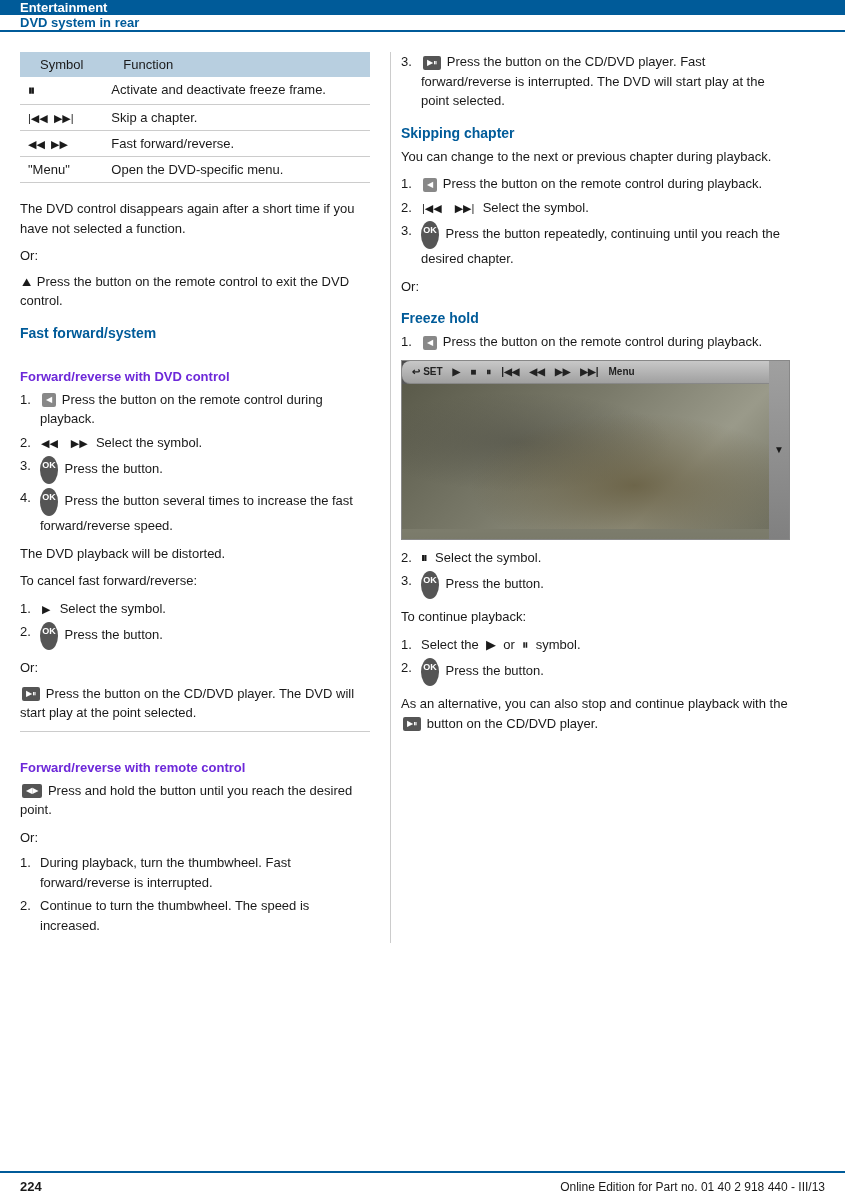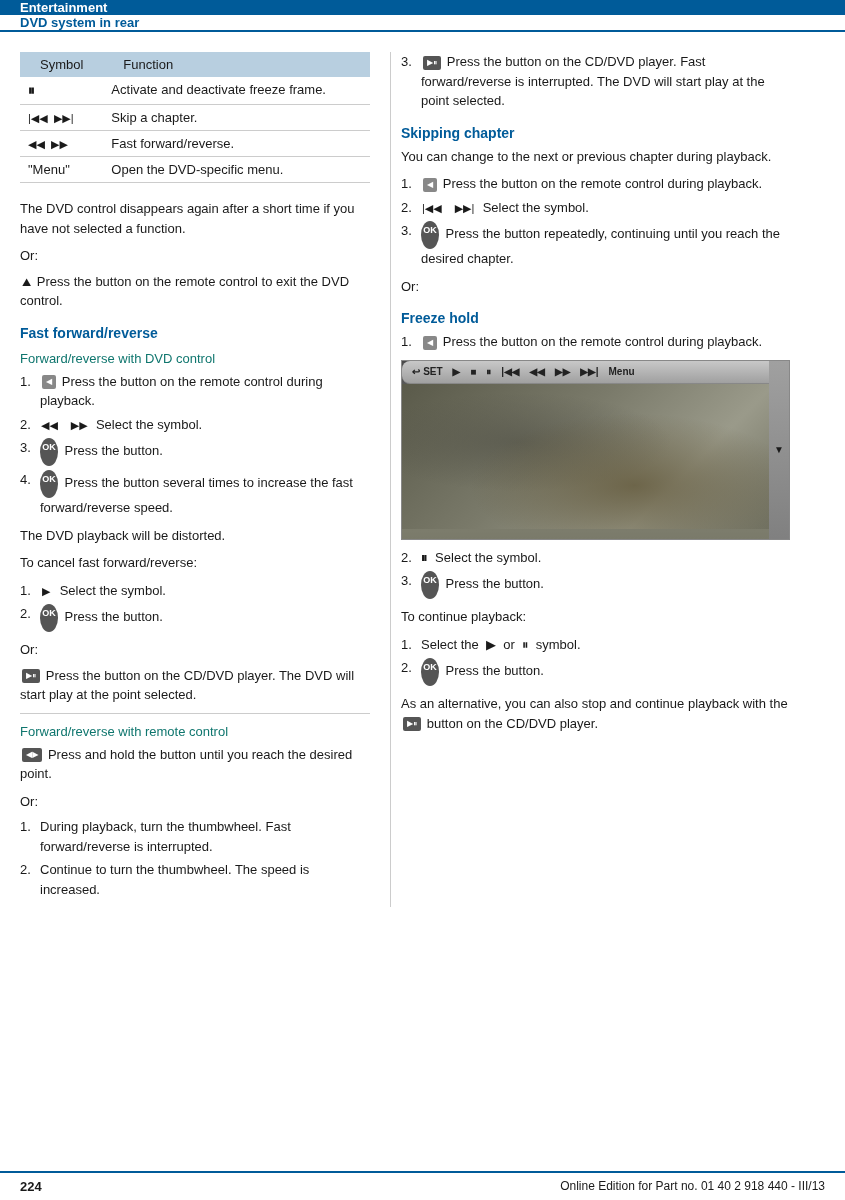--- a/index.html
+++ b/index.html
@@ -84,24 +84,24 @@
       margin-bottom: 8px;
       line-height: 1.5;
     }
     .section-title {
       color: #005b99;
       font-weight: bold;
       font-size: 14px;
       margin: 14px 0 6px 0;
     }
     .subsection-title {
-      color: #0f766e;
+      color: #6d28d9;
       font-size: 13px;
-      font-weight: normal;
-      margin: 10px 0 6px 0;
+      font-weight: bold;
+      margin: 28px 0 6px 0;
     }
 
     
     .num-list {
       list-style: none;
       margin-bottom: 8px;
     }
     .num-list li {
       display: flex;
       align-items: flex-start;
@@ -223,20 +223,21 @@
     }
 
     
     .footer {
       position: absolute;
       bottom: 0;
       left: 0;
       right: 0;
       border-top: 2px solid #005b99;
       display: flex;
+      align-items: center;
       justify-content: space-between;
       padding: 6px 20px;
       font-size: 12px;
     }
     .footer-page {
       font-weight: bold;
       font-size: 13px;
     }
 
     .divider-line {
@@ -294,21 +295,21 @@
       </tbody>
     </table>
 
     <p class="para">The DVD control disappears again after a short time if you have not selected a function.</p>
     <p class="para or-line">Or:</p>
     <p class="para">
       <span class="icon-mount">⛰</span>
       Press the button on the remote control to exit the DVD control.
     </p>
 
-    <div class="section-title">Fast forward/reverse</div>
+    <div class="section-title">Fast forward/system</div>
 
     <div class="subsection-title">Forward/reverse with DVD control</div>
 
     <ol class="num-list">
       <li>
         <span class="num">1.</span>
         <span class="li-content">
           <span class="icon-remote">◀</span>
           Press the button on the remote control during playback.
         </span>

